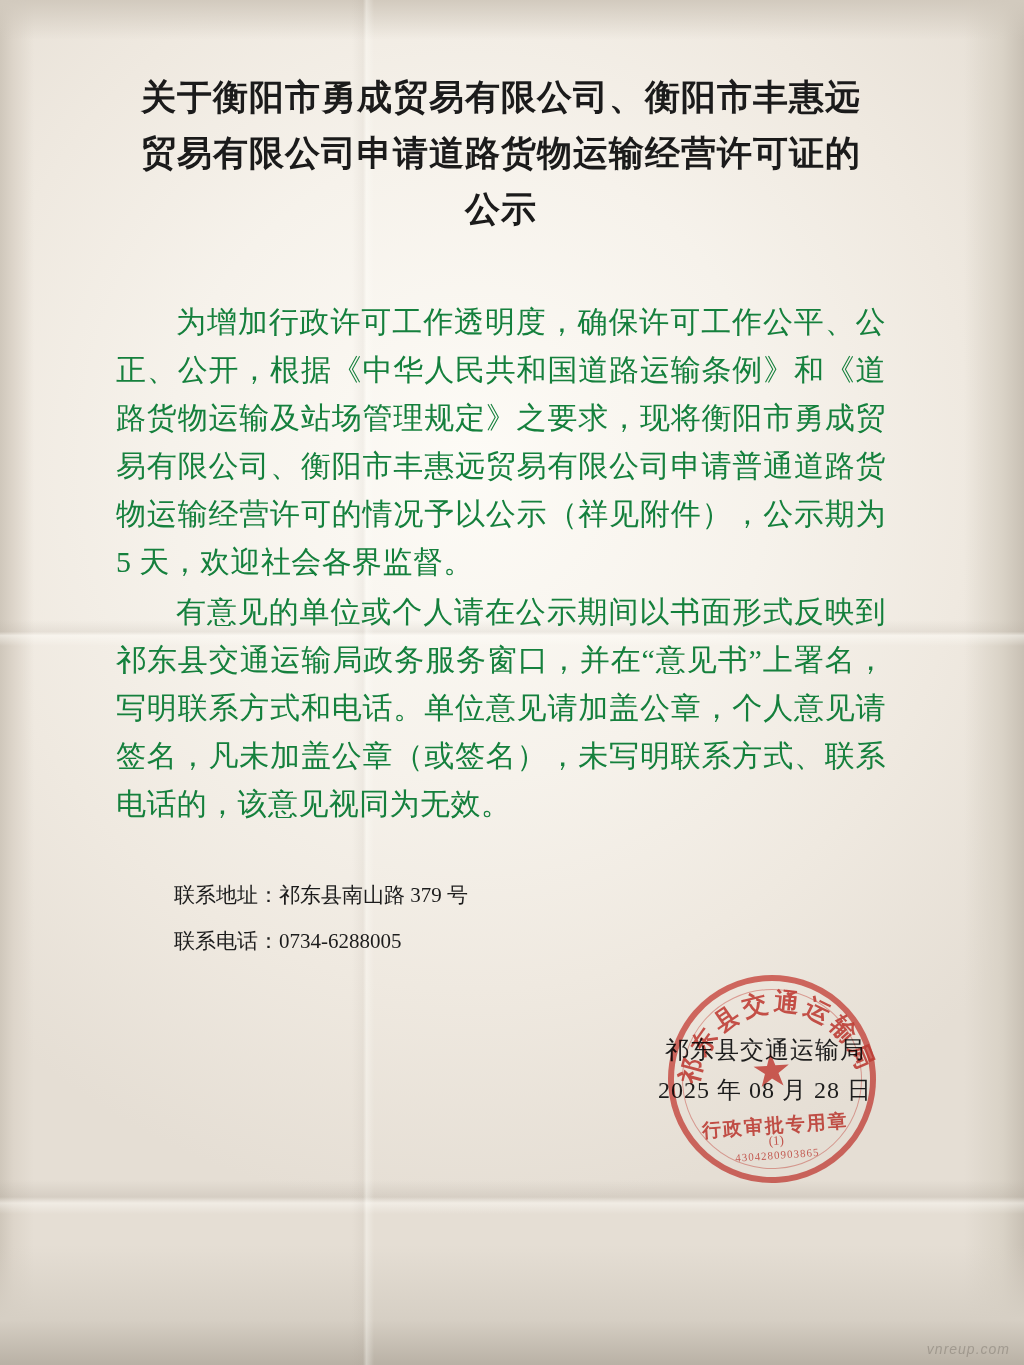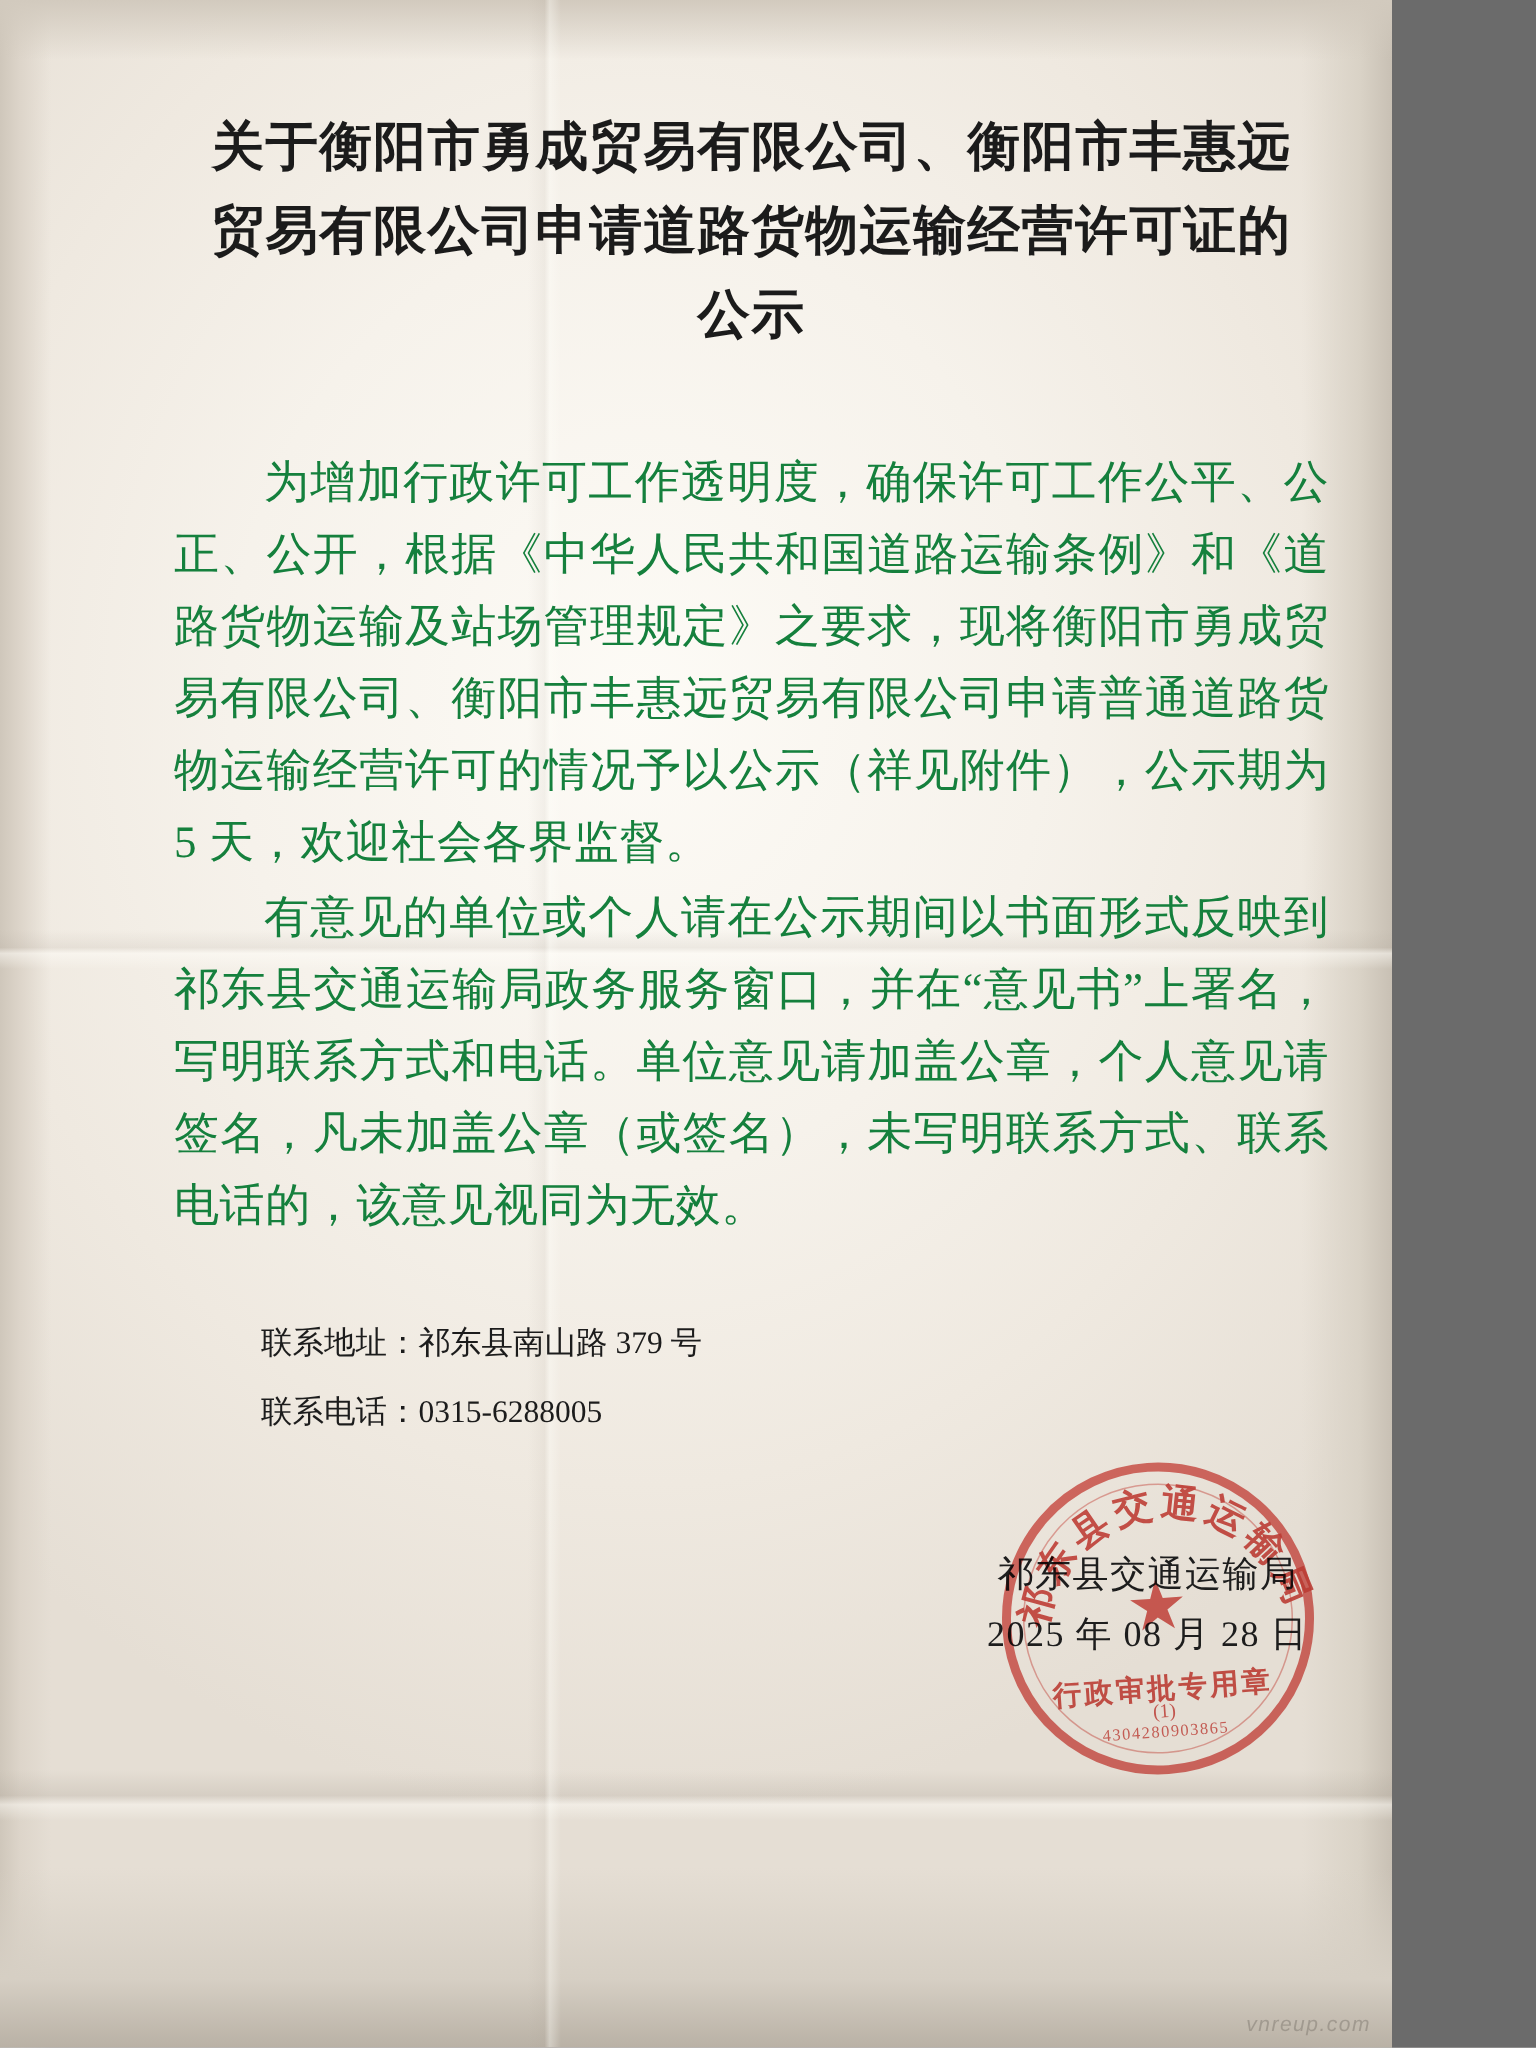--- a/index.html
+++ b/index.html
@@ -2,21 +2,21 @@
 <html><head>
 <meta charset="utf-8">
 <style>
   html, body {
     margin: 0;
     padding: 0;
     background: #6b6b6b;
   }
   #page {
     position: relative;
-    width: 928px;
+    width: 1024px;
     height: 1365px;
     overflow: hidden;
     background: #f2efe9;
     font-family: "Liberation Serif", "DejaVu Serif", serif;
   }
   
   #paper-bg {
     position: absolute;
     inset: 0;
     background:
@@ -210,21 +210,21 @@
   <div id="content">
     <h1 class="doc-title">关于衡阳市勇成贸易有限公司、衡阳市丰惠远贸易有限公司申请道路货物运输经营许可证的公示</h1>
 
     <div class="body-block">
       <p class="para">为增加行政许可工作透明度，确保许可工作公平、公正、公开，根据《中华人民共和国道路运输条例》和《道路货物运输及站场管理规定》之要求，现将衡阳市勇成贸易有限公司、衡阳市丰惠远贸易有限公司申请普通道路货物运输经营许可的情况予以公示（祥见附件），公示期为 5 天，欢迎社会各界监督。</p>
       <p class="para">有意见的单位或个人请在公示期间以书面形式反映到祁东县交通运输局政务服务窗口，并在“意见书”上署名，写明联系方式和电话。单位意见请加盖公章，个人意见请签名，凡未加盖公章（或签名），未写明联系方式、联系电话的，该意见视同为无效。</p>
     </div>
 
     <div class="contact-block">
       <p class="contact-line">联系地址：祁东县南山路 379 号</p>
-      <p class="contact-line">联系电话：0315-6288005</p>
+      <p class="contact-line">联系电话：0734-6288005</p>
     </div>
   </div>
 
   <div id="signature">
     <div id="sign-org">祁东县交通运输局</div>
     <div id="sign-date">2025 年 08 月 28 日</div>
   </div>
 
   <div id="seal">
     <div id="seal-inner"></div>

